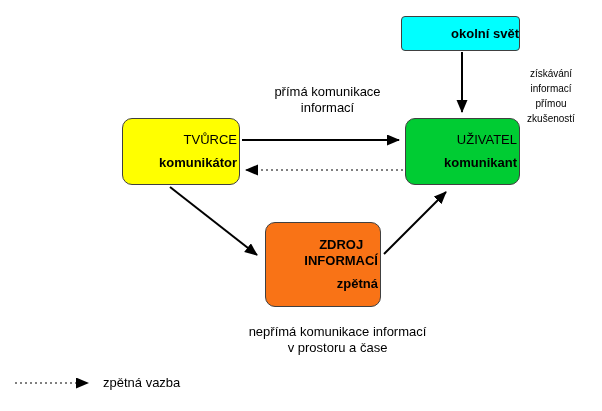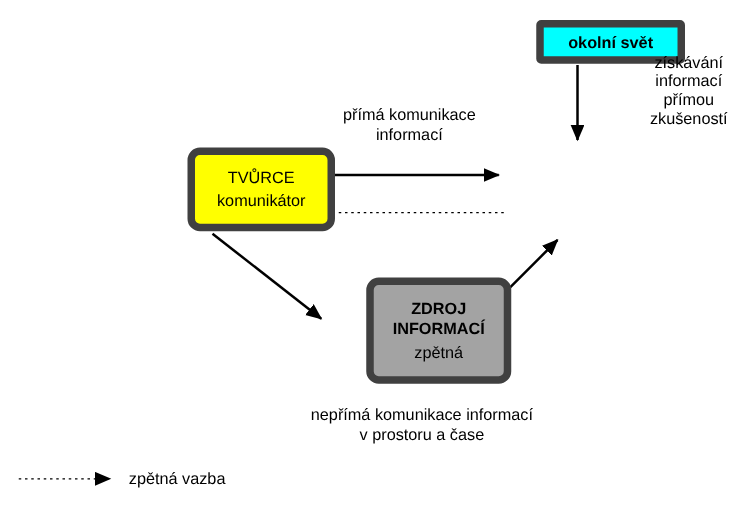--- a/index.html
+++ b/index.html
@@ -17,45 +17,44 @@
   .arrows {
     position: absolute;
     left: 0; top: 0;
     width: 602px; height: 411px;
     z-index: 1;
   }
 
   .box {
     position: absolute;
     z-index: 2;
-    border: 6px solid #404040;
+    border: 1px solid #404040;
     display: flex;
     flex-direction: column;
-    align-items: center;
+    align-items: flex-end;
     justify-content: space-evenly;
     text-align: center;
     font-size: 13px;
     line-height: 16px;
-    margin-left: 28px;
   }
   .box .title { white-space: pre-line; }
-  .box .subtitle { font-weight: normal; }
+  .box .subtitle { font-weight: bold; }
 
   .box-okolni {
     left: 401px; top: 16px;
     width: 119px; height: 35px;
     border-radius: 4px;
     font-weight: bold;
     justify-content: center;
   }
   .box-tvurce {
     left: 122px; top: 118px;
     width: 118px; height: 67px;
     border-radius: 10px;
-    padding: 6px 19px;
+    padding: 6px 2px;
   }
   .box-uzivatel {
     left: 405px; top: 118px;
     width: 115px; height: 67px;
     border-radius: 10px;
     padding: 6px 2px;
   }
   .box-zdroj {
     left: 265px; top: 222px;
     width: 116px; height: 85px;
@@ -66,21 +65,21 @@
 
   .freelabel {
     position: absolute;
     z-index: 2;
     text-align: center;
     white-space: pre-line;
     font-size: 13px;
     line-height: 16px;
   }
   .lbl-prima   { left: 240px; top: 84px;  width: 175px; }
-  .lbl-ziskavani { left: 503px; top: 42px; width: 96px; font-size: 13px; line-height: 15px; }
+  .lbl-ziskavani { left: 503px; top: 66px; width: 96px; font-size: 10px; line-height: 15px; }
   .lbl-neprima { left: 205px; top: 324px; width: 265px; }
   .lbl-zpetna  { left: 103px; top: 375px; width: 150px; text-align: left; }
 </style>
 </head>
 <body>
 
 <div class="canvas">
 
   <svg class="arrows" viewBox="0 0 602 411" xmlns="http://www.w3.org/2000/svg">
     <defs>
@@ -104,22 +103,26 @@
 
   <div class="box box-okolni" style="background-color: rgb(0, 255, 255);">
     <span class="title">okolní svět</span>
   </div>
 
   <div class="box box-tvurce" style="background-color: rgb(255, 255, 0);">
     <span class="title">TVŮRCE</span>
     <span class="subtitle">komunikátor</span>
   </div>
 
+  <div class="box box-uzivatel" style="background-color: rgb(0, 204, 51);">
+    <span class="title">UŽIVATEL</span>
+    <span class="subtitle">komunikant</span>
+  </div>
 
-  <div class="box box-zdroj" style="background-color: #a3a3a3;">
+  <div class="box box-zdroj" style="background-color: #f97316;">
     <span class="title">ZDROJ
 INFORMACÍ</span>
     <span class="subtitle">zpětná</span>
   </div>
 
   <div class="freelabel lbl-prima">přímá komunikace
 informací</div>
 
   <div class="freelabel lbl-ziskavani">získávání
 informací

